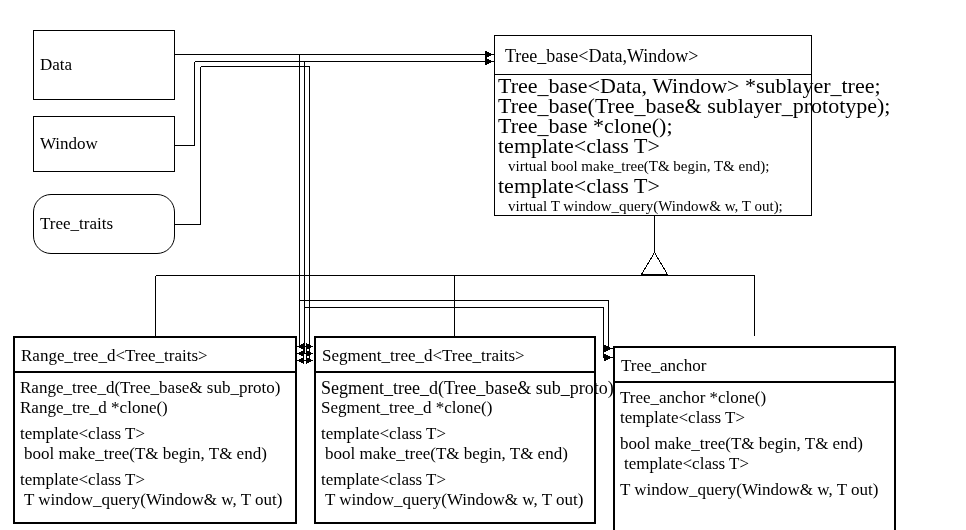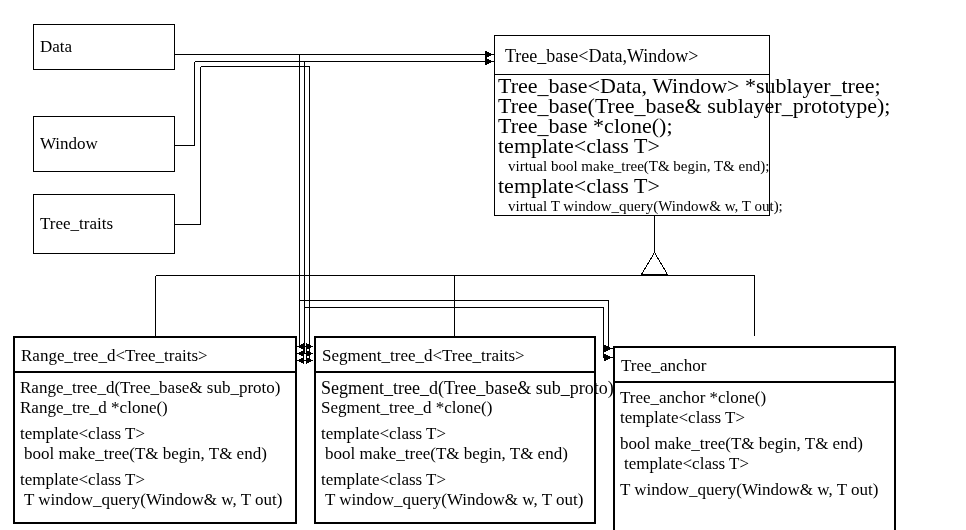--- a/index.html
+++ b/index.html
@@ -11,30 +11,30 @@
   svg.wires line{stroke:#000;stroke-width:1;}
   svg.wires polygon.solid{fill:#000;stroke:none;}
   svg.wires polygon.hollow{fill:#fff;stroke:#000;stroke-width:1;}
 
   
   .pbox{
     position:absolute;left:33px;width:142px;box-sizing:border-box;
     border:1px solid #000;background:#fff;display:flex;align-items:center;
     padding-left:6px;font-size:17px;
   }
-  #pbox-data{top:24px;height:46px;text-align:center;}
+  #pbox-data{top:30px;height:70px;text-align:center;}
   #pbox-window{top:116px;height:56px;}
-  #pbox-tree-traits{top:194px;height:60px;}
+  #pbox-tree-traits{top:194px;height:60px;border-radius:18px;}
 
   
   .cbox{position:absolute;box-sizing:border-box;background:#fff;border:1px solid #000;}
   .cbox .title{box-sizing:border-box;border-bottom:1px solid #000;white-space:nowrap;}
   .cbox .member{white-space:nowrap;}
 
-  #tree-base{left:494px;top:35px;width:276px;height:181px;}
+  #tree-base{left:494px;top:35px;width:318px;height:181px;}
   #tree-base .title{height:39px;padding:10px 0 0 10px;font-size:18px;}
   #tree-base .body{padding-top:1px;}
   #tree-base .member{font-size:22px;line-height:20px;padding-left:3px;}
   #tree-base .member:nth-child(5),
   #tree-base .member:nth-child(7){font-size:15px;padding-left:13px;}
 
   .bbox{top:336px;height:188px;border-width:2px;}
   .bbox .title{height:35px;border-bottom-width:2px;padding:8px 0 0 6px;font-size:17px;}
   .bbox .body{padding-top:5px;}
   .bbox .member{font-size:17px;line-height:20px;padding-left:5px;}

